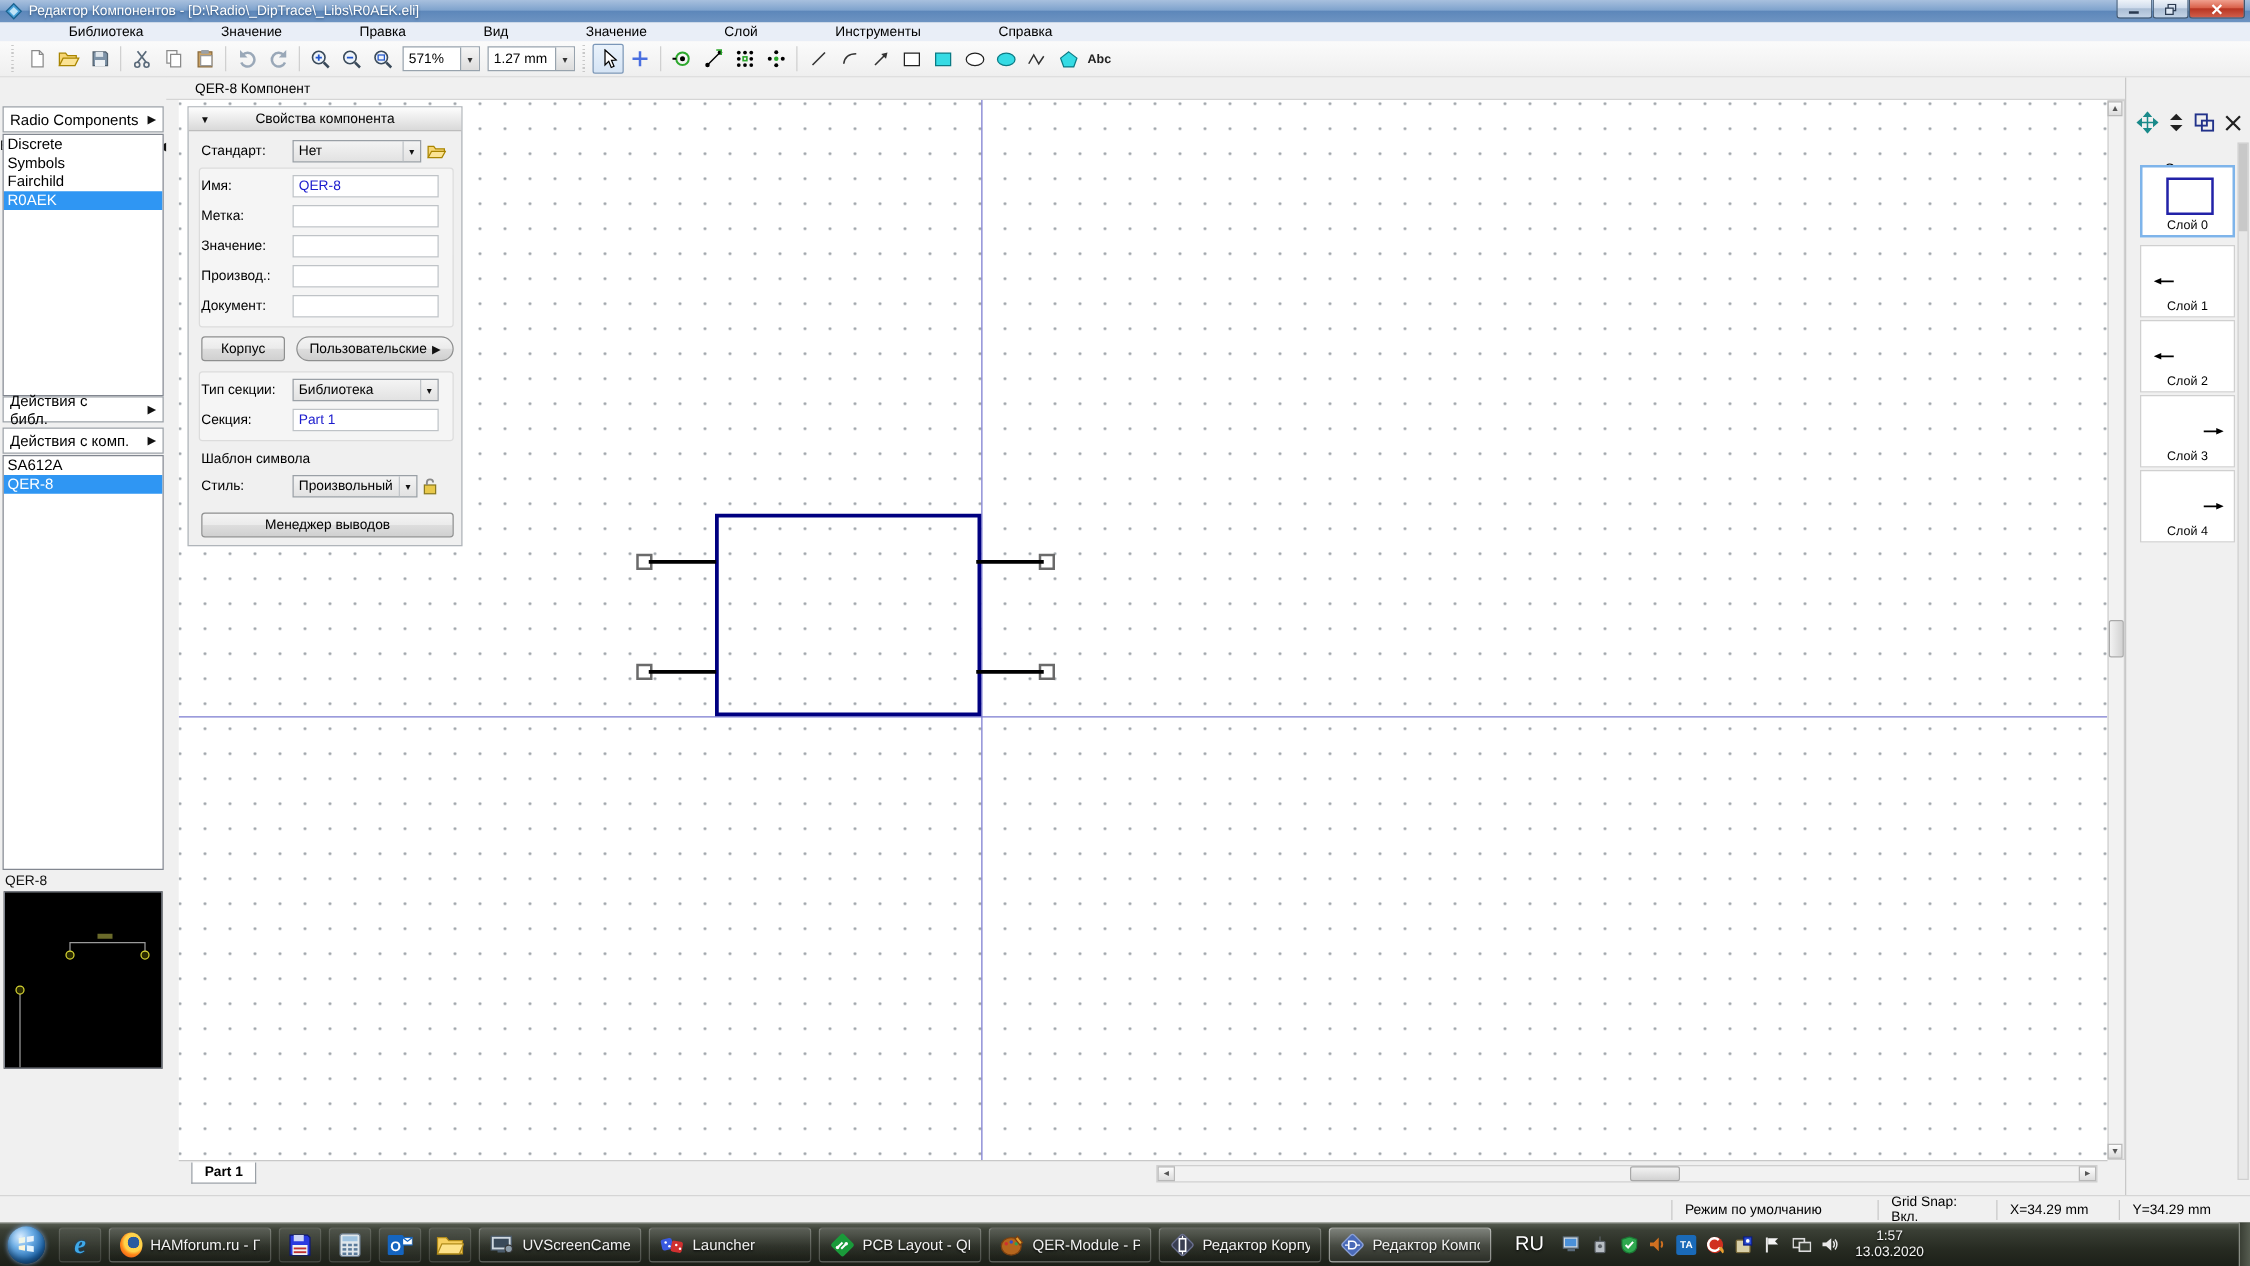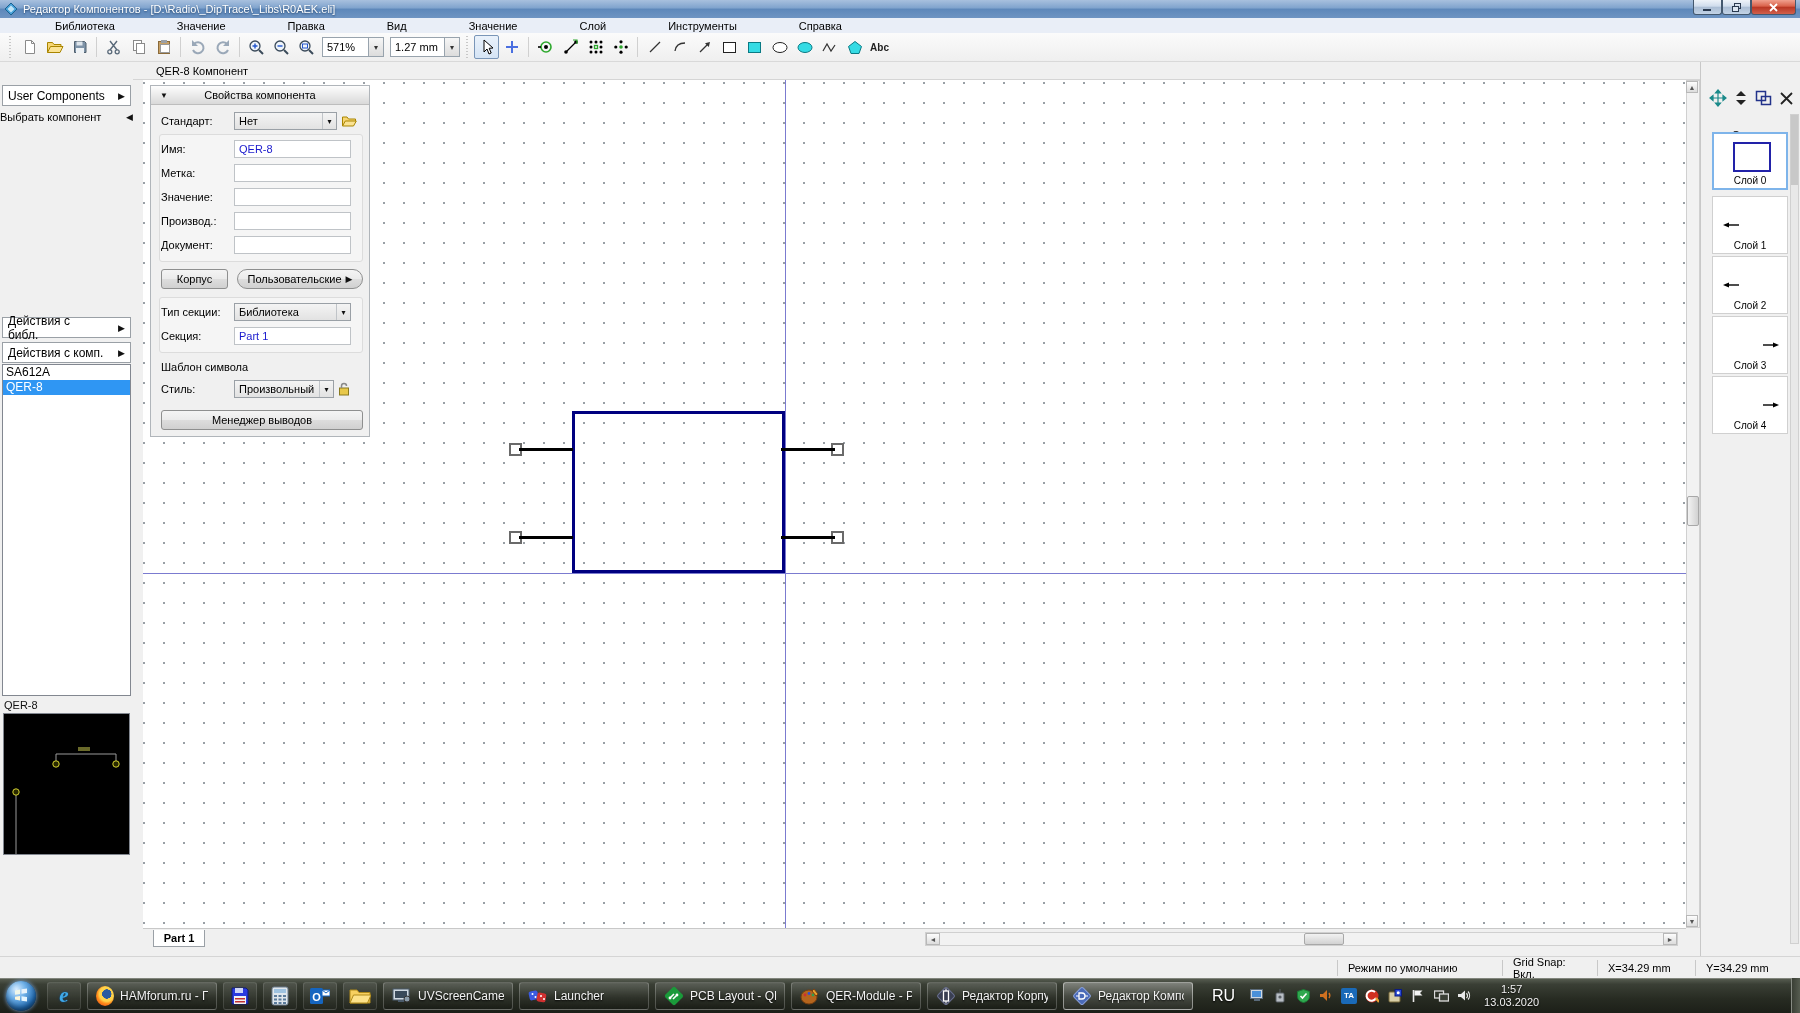--- a/index.html
+++ b/index.html
@@ -352,22 +352,28 @@
       <span class="abc">Abc</span>
     </div>
 </div>
 
 <div class="abs sidebar">
   <div class="sb-header">
     <span class="hl">Выбрать компонент</span>
     <span class="tri">◀</span>
   </div>
   <div class="sb-btn" style="top:23px;">
-    <span class="bl">User Components</span>
+    <span class="bl">Radio Components</span>
     <span class="tri">▶</span>
+  </div>
+  <div class="listbox" style="top:45px; height:210px;">
+    <div class="li">Discrete</div>
+    <div class="li">Symbols</div>
+    <div class="li">Fairchild</div>
+    <div class="li sel">R0AEK</div>
   </div>
   <div class="sb-btn" style="top:255px;gap:24px;">
     <span class="bl">Действия с библ.</span>
     <span class="tri">▶</span>
   </div>
   <div class="sb-btn" style="top:280px;">
     <span class="bl">Действия с комп.</span>
     <span class="tri">▶</span>
   </div>
   <div class="listbox" style="top:302px; height:332px;">

